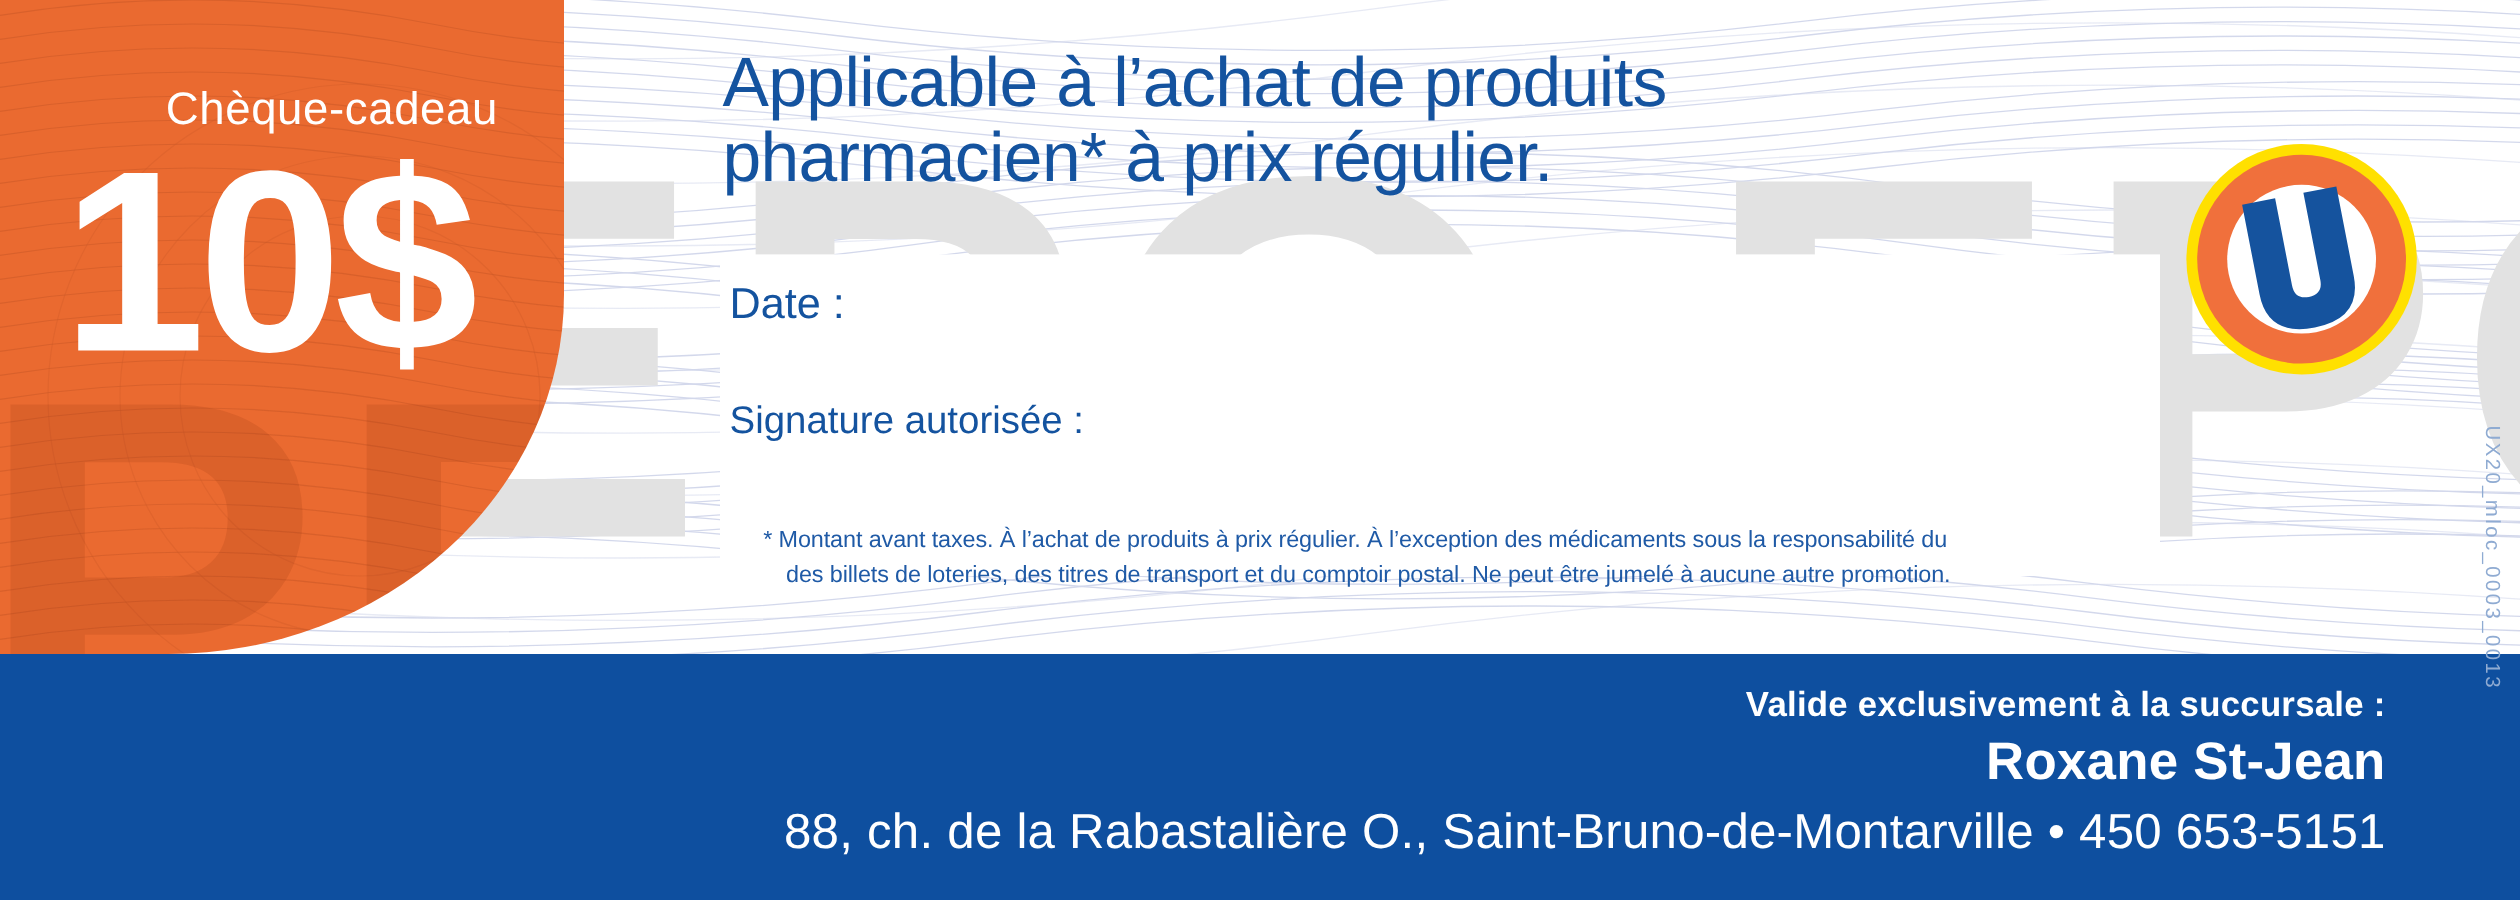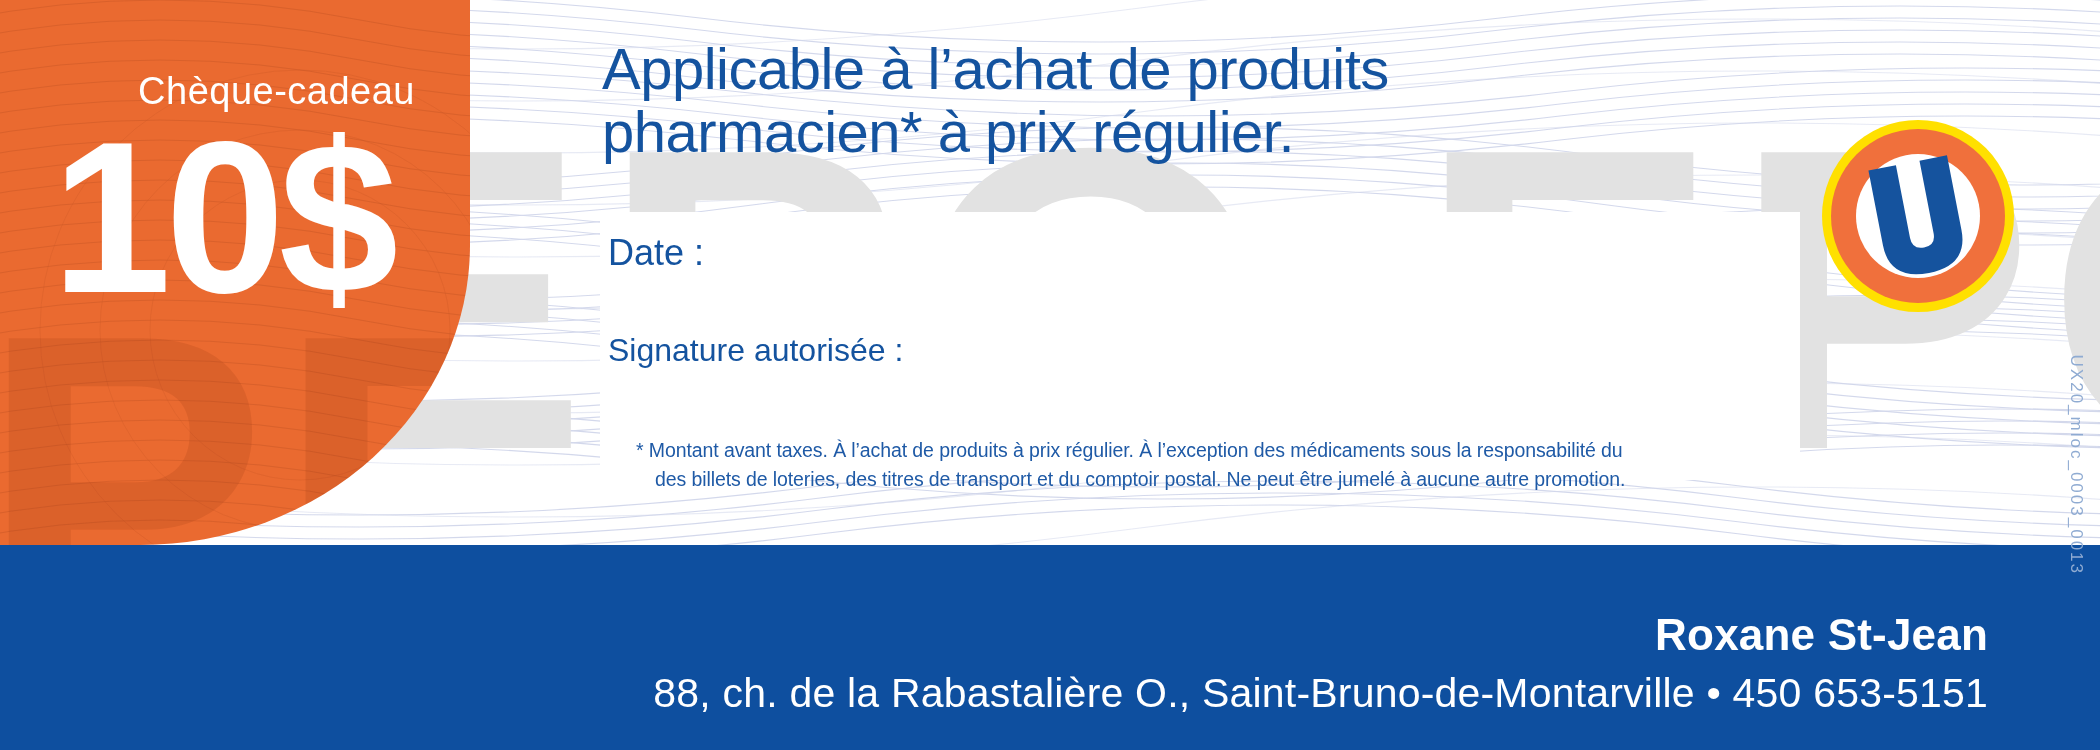--- a/index.html
+++ b/index.html
@@ -344,18 +344,19 @@
     <circle cx="98" cy="98" r="96" fill="#ffe000"></circle>
     <circle cx="98" cy="98" r="87" fill="#f0703c"></circle>
     <circle cx="98" cy="98" r="62" fill="#ffffff"></circle>
     <g transform="rotate(-11 98 98)">
       <path d="M58 44 L86 44 L86 118 Q86 130 98 130 Q110 130 110 118 L110 44 L138 44 L138 120
                Q138 156 98 156 Q58 156 58 120 Z" fill="#15539e"></path>
     </g>
   </svg>
 
   <div class="footer">
+    <div class="footer-valide">Valide exclusivement à la succursale :</div>
     <div class="footer-branch">Roxane St-Jean</div>
     <div class="footer-address">88, ch. de la Rabastalière O.,  Saint-Bruno-de-Montarville • 450 653-5151</div>
     <div class="footer-code">UX20_mloc_0003_0013</div>
   </div>
 
 </div>
 
 </body></html>

